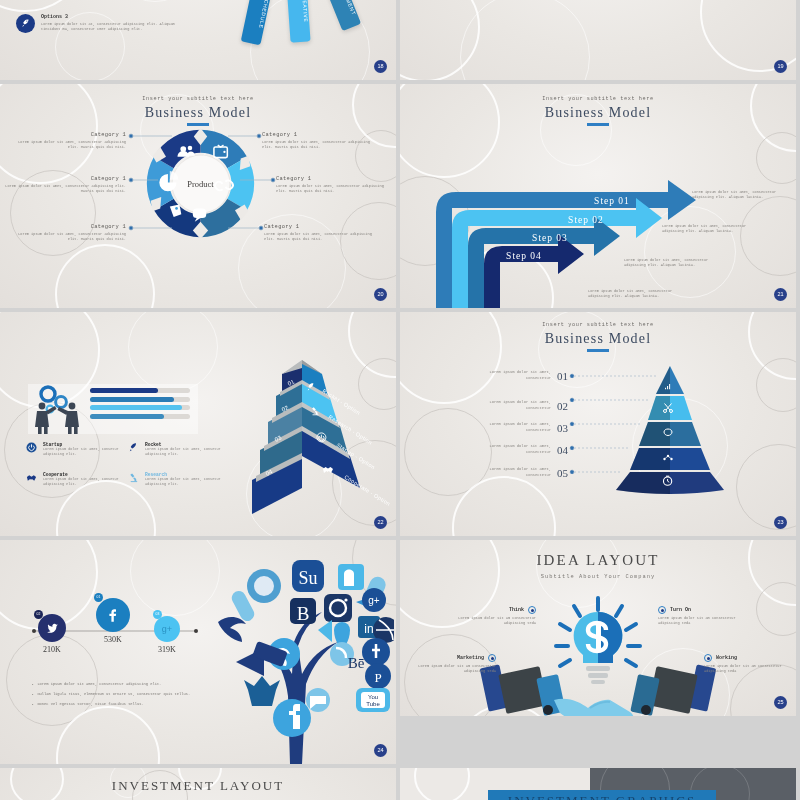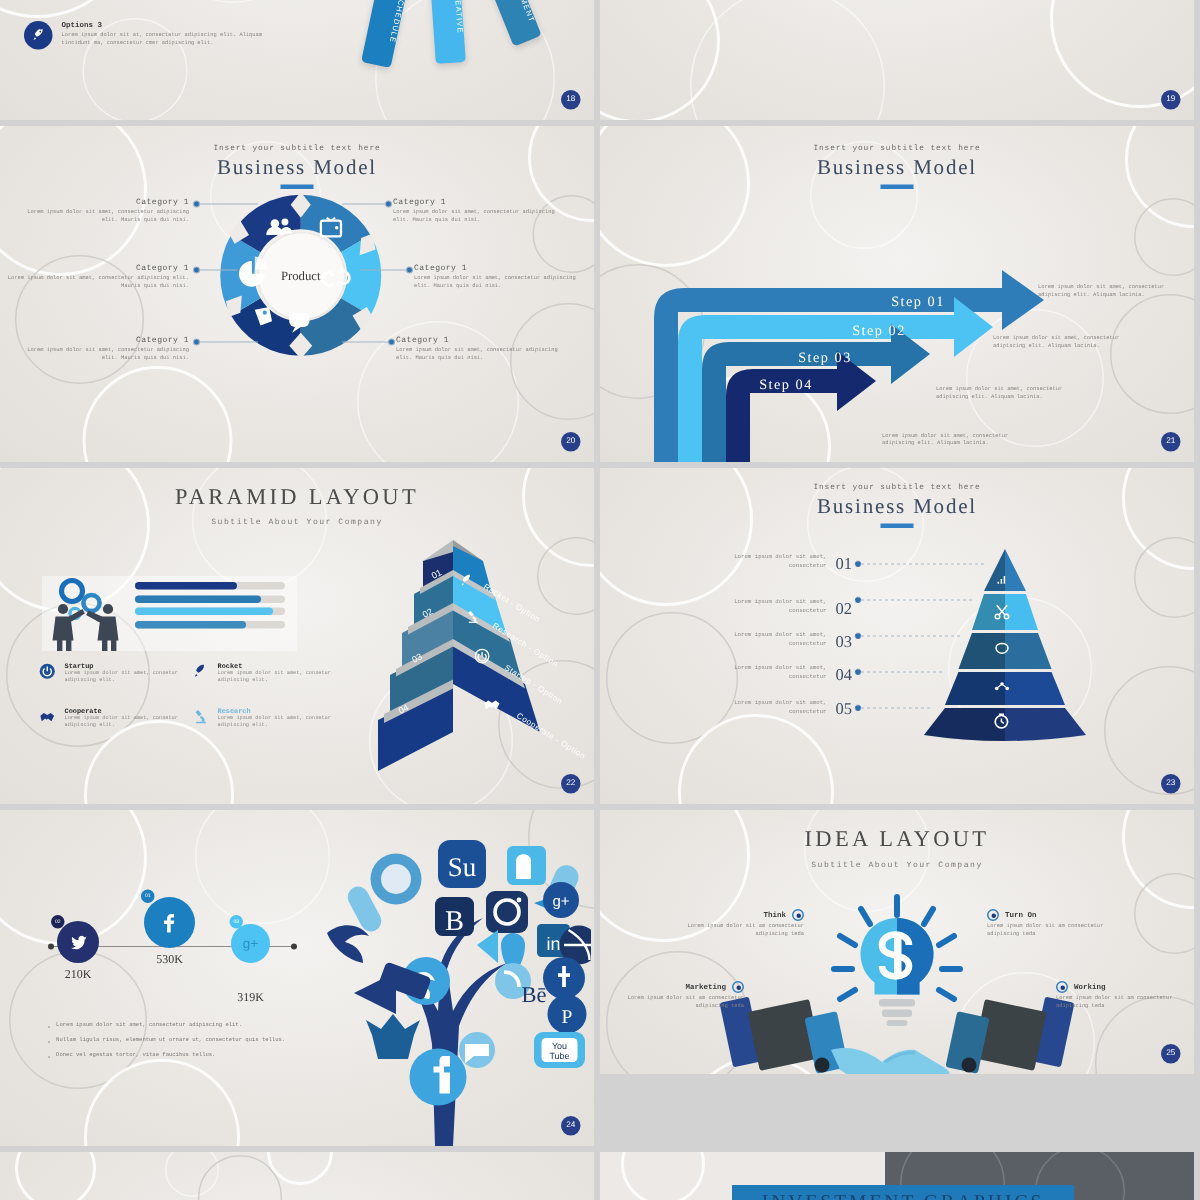--- a/index.html
+++ b/index.html
@@ -284,24 +284,20 @@
       <div class="ring" style="left:-16px;top:-20px;width:116px;height:116px;"></div>
       <div class="ring thin" style="left:128px;top:-10px;width:90px;height:90px;"></div>
       <div class="ring thin grey" style="left:4px;top:90px;width:96px;height:96px;"></div>
       <div class="ring" style="left:56px;top:168px;width:100px;height:100px;"></div>
       <div class="ring thin" style="left:246px;top:134px;width:96px;height:96px;"></div>
       <div class="ring" style="left:348px;top:-28px;width:94px;height:94px;"></div>
       <div class="ring thin grey" style="left:358px;top:46px;width:52px;height:52px;"></div>
       <div class="ring thin grey" style="left:332px;top:128px;width:86px;height:86px;"></div>
     </div>
 
-    <div style="position:absolute;left:0;right:0;top:12px;">
-      <div class="ttl-big">PARAMID LAYOUT</div>
-      <div class="ttl-sub2" style="margin-top:4px">Subtitle About Your Company</div>
-    </div>
 
     <div class="barbox" style="left:28px;top:72px;width:170px;height:50px;"></div>
     <svg style="position:absolute;left:30px;top:72px" width="64" height="50" viewBox="0 0 64 50">
       <g fill="#1b6fb8">
         <circle cx="18" cy="10" r="7" fill="none" stroke="#1b6fb8" stroke-width="3.4"></circle>
         <circle cx="31" cy="18" r="5.4" fill="none" stroke="#2e86c6" stroke-width="3"></circle>
         <circle cx="20" cy="25" r="3.4" fill="none" stroke="#4cb4e8" stroke-width="2.2"></circle>
       </g>
       <g fill="#3c4654">
         <circle cx="12" cy="22" r="3.4"></circle>
@@ -598,21 +594,21 @@
         <div style="position:absolute;left:-2px;top:-5px;width:9px;height:9px;border-radius:50%;background:#1b7fc0;color:#fff;font-size:3.4px;line-height:9px;text-align:center;font-family:'Liberation Sans',sans-serif;">01</div>
       </div>
       <div class="sm-num" style="width:34px;margin-top:3px">530K</div>
     </div>
 
     <div style="position:absolute;left:154px;top:76px;">
       <div style="position:relative;width:26px;height:26px;">
         <div style="width:26px;height:26px;border-radius:50%;background:#4cc3f2;display:flex;align-items:center;justify-content:center;color:#2a93c4;font-size:9px;font-family:'Liberation Sans',sans-serif;">g+</div>
         <div style="position:absolute;left:-1px;top:-6px;width:9px;height:9px;border-radius:50%;background:#4cc3f2;color:#fff;font-size:3.4px;line-height:9px;text-align:center;font-family:'Liberation Sans',sans-serif;">03</div>
       </div>
-      <div class="sm-num" style="width:26px;margin-top:18px">319K</div>
+      <div class="sm-num" style="width:26px;margin-top:3px">319K</div>
     </div>
 
     <div style="position:absolute;left:32px;top:142px;width:170px;">
       <div style="display:flex;gap:4px;margin-bottom:4px;">
         <span style="color:#7d7a76;font-size:4px">•</span>
         <span class="bullet">Lorem ipsum dolor sit amet, consectetur adipiscing elit.</span>
       </div>
       <div style="display:flex;gap:4px;margin-bottom:4px;">
         <span style="color:#7d7a76;font-size:4px">•</span>
         <span class="bullet">Nullam ligula risus, elementum ut ornare ut, consectetur quis tellus.</span>
@@ -779,20 +775,21 @@
     <div class="pnum">25</div>
   </div>
 
   <div class="slide" id="s26" style="left:0;top:768px;width:396px;height:224px;">
     <div class="rings">
       <div class="ring" style="left:10px;top:-16px;width:54px;height:54px;"></div>
       <div class="ring thin" style="left:110px;top:-6px;width:36px;height:36px;"></div>
       <div class="ring thin grey" style="left:132px;top:2px;width:56px;height:56px;"></div>
       <div class="ring" style="left:178px;top:-22px;width:44px;height:44px;"></div>
     </div>
+    <div class="inv-title" style="position:absolute;left:0;right:0;top:10px;text-align:center;">INVESTMENT LAYOUT</div>
   </div>
 
   <div class="slide" id="s27" style="left:400px;top:768px;width:396px;height:224px;background:#5a5f66;background-image:none;">
     <div style="position:absolute;left:0;top:0;width:190px;height:224px;background:#ece9e6;"></div>
     <div class="rings">
       <div class="ring" style="left:14px;top:-20px;width:56px;height:56px;"></div>
       <div class="ring thin grey" style="left:200px;top:-14px;width:70px;height:70px;border-color:rgba(255,255,255,.18);"></div>
       <div class="ring thin" style="left:290px;top:-4px;width:60px;height:60px;border-color:rgba(255,255,255,.16);"></div>
     </div>
     <div class="inv-banner" style="position:absolute;left:88px;top:22px;width:228px;height:22px;line-height:22px;">INVESTMENT GRAPHICS</div>

